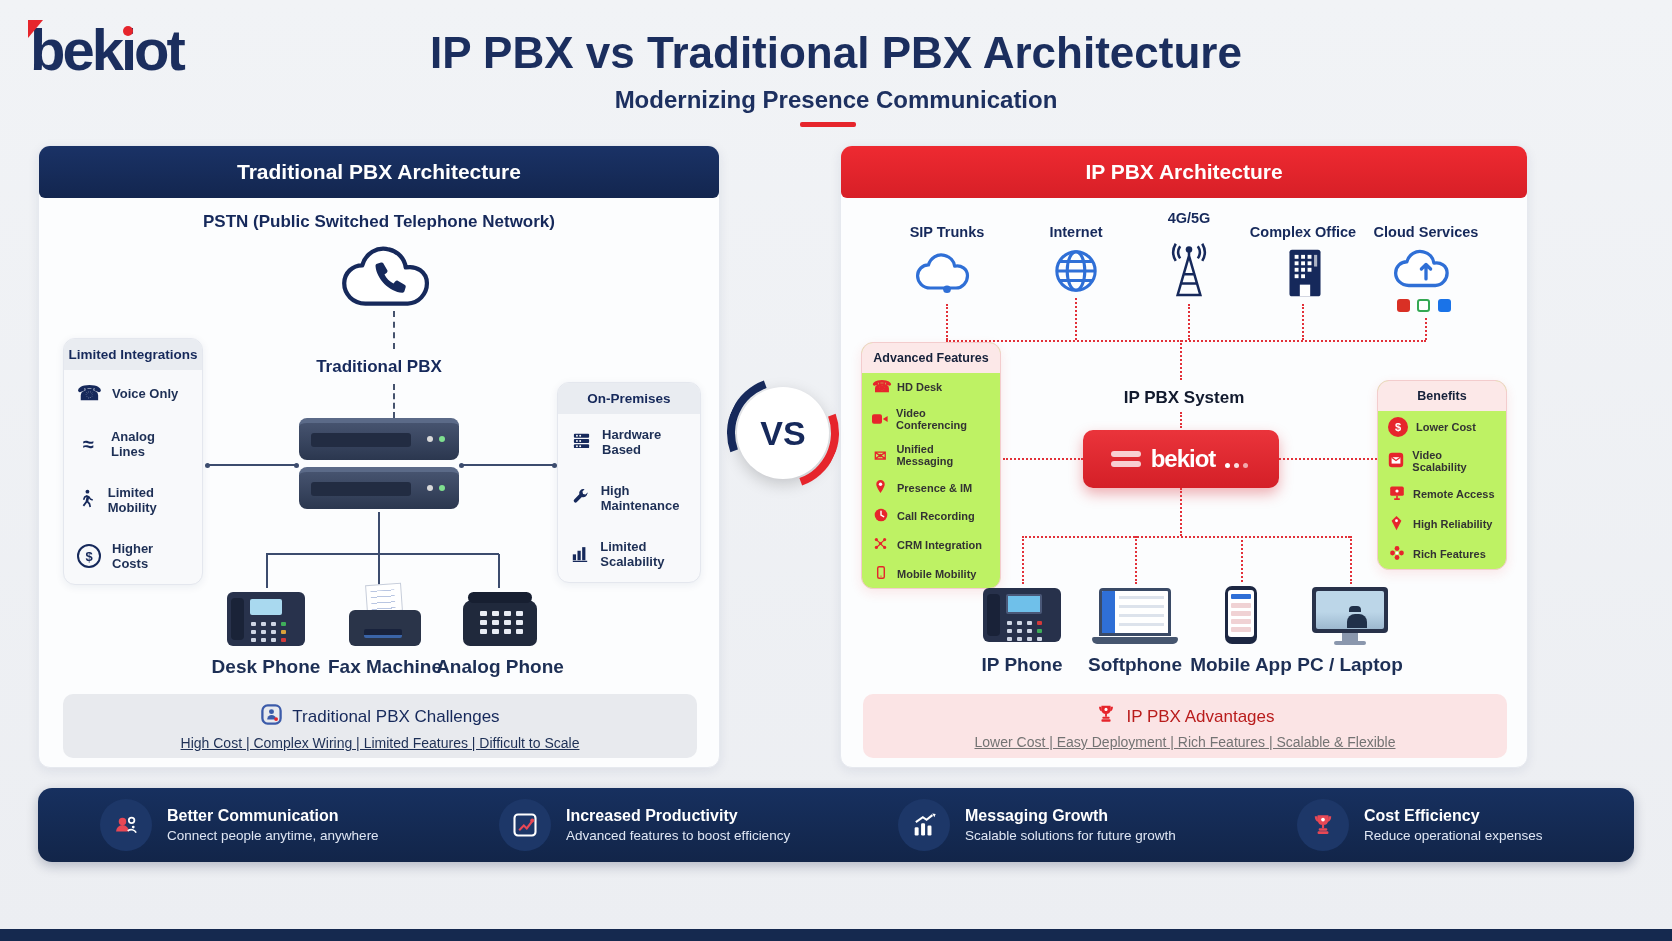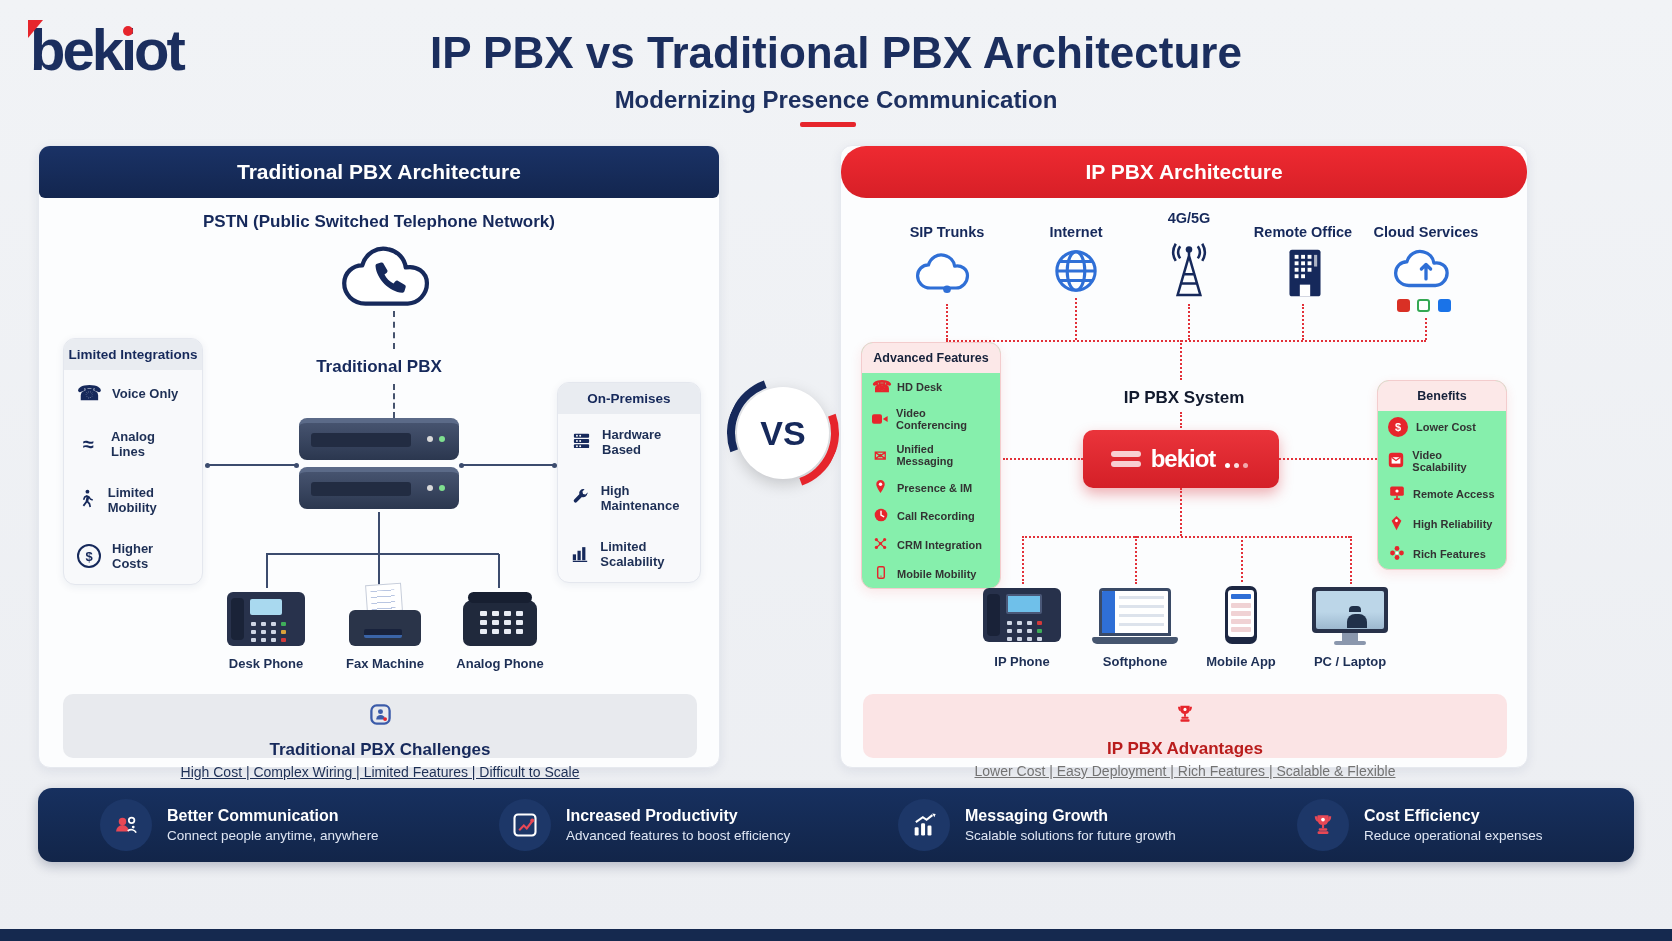--- a/index.html
+++ b/index.html
@@ -16,68 +16,68 @@
   .sub-underline { position:absolute; left:50%; top:122px; width:56px; height:5px; margin-left:-36px; background:#e6252c; border-radius:2px; }
 
   
   .panel { position:absolute; top:145px; height:623px; background:#fcfdfe; border:1px solid #e6e9ef;
     border-radius:12px; box-shadow:0 3px 12px rgba(20,40,90,.08); }
   .panel-left  { left:38px;  width:682px; }
   .panel-right { left:840px; width:688px; }
   .panel-header { position:absolute; left:0; top:0; right:0; height:52px; border-radius:11px 11px 6px 6px;
     color:#fff; font-size:21px; font-weight:800; text-align:center; line-height:52px; }
   .ph-navy { background:linear-gradient(180deg,#1a3266,#13264f); }
-  .ph-red  { background:linear-gradient(180deg,#ee2a31,#d71f27);border-radius:25px; }
+  .ph-red  { background:linear-gradient(180deg,#ee2a31,#d71f27); }
 
   
   .vs { position:absolute; left:737px; top:387px; width:92px; height:92px; border-radius:50%; background:#fff;
     display:flex; align-items:center; justify-content:center; font-size:34px; font-weight:800; color:#16295b;
     box-shadow:0 5px 16px rgba(0,0,0,.18); z-index:6; }
   .vs::before { content:""; position:absolute; inset:-10px; border-radius:50%; border:8px solid transparent;
     border-left-color:#16295b; transform:rotate(25deg); }
   .vs::after  { content:""; position:absolute; inset:-10px; border-radius:50%; border:8px solid transparent;
     border-right-color:#e6252c; transform:rotate(25deg); }
 
   
   .card { position:absolute; background:#f8f9fb; border:1px solid #e4e7ee; border-radius:12px; box-shadow:0 2px 8px rgba(20,40,90,.07); }
   .card-h { background:#e9ecf1; border-radius:11px 11px 0 0; padding:8px 4px; text-align:center;
     font-size:13.5px; font-weight:800; color:#16295b; }
   .card-row { display:flex; align-items:center; gap:11px; padding:13px 13px; font-size:13px; font-weight:600; color:#1d2f55; }
   .cir-ic { width:24px; height:24px; min-width:24px; border:2.4px solid #16295b; border-radius:50%;
     display:inline-flex; align-items:center; justify-content:center; font-size:13px; font-weight:800; color:#16295b; }
   .glyph { font-size:20px; color:#16295b; line-height:1; width:24px; text-align:center; }
 
   
-  .rcard { position:absolute; background:#86efac; border:1px solid #f3cccd; border-radius:12px; box-shadow:0 4px 12px rgba(230,37,44,.10); }
+  .rcard { position:absolute; background:#bef264; border:1px solid #f3cccd; border-radius:12px; box-shadow:0 4px 12px rgba(230,37,44,.10); }
   .rcard-h { background:#fce8e8; border-radius:11px 11px 0 0; padding:8px 2px; text-align:center;
     font-size:12.5px; font-weight:800; color:#16213a; }
   .rcard-row { display:flex; align-items:center; gap:8px; padding:6px 10px; font-size:11px; font-weight:600; color:#333; }
   .rcir { width:20px; height:20px; min-width:20px; background:#e6252c; border-radius:50%;
     display:inline-flex; align-items:center; justify-content:center; font-size:11px; font-weight:800; color:#fff; }
   .rglyph { font-size:15px; color:#e6252c; line-height:1; width:17px; text-align:center; }
 
   
   .lineN { position:absolute; border-top:2px solid #3c4c6e; }
   .lineN.dot::before, .lineN.dot::after { content:""; position:absolute; top:-3px; width:5px; height:5px; border-radius:50%; background:#3c4c6e; }
   .lineN.dot::before { left:-2px; } .lineN.dot::after { right:-2px; }
   .vlineN { position:absolute; border-left:2px solid #3c4c6e; }
   .vdashN { position:absolute; border-left:2px dashed #45536e; }
   .rdotH { position:absolute; border-top:2px dotted #e23139; }
   .rdotV { position:absolute; border-left:2px dotted #e23139; }
 
   
   .center-label { position:absolute; left:0; width:100%; text-align:center; font-size:17px; font-weight:800; color:#16295b; }
   .src-label { position:absolute; width:130px; text-align:center; font-size:14.5px; font-weight:800; color:#16295b; }
-  .dev-label { position:absolute; width:130px; text-align:center; font-size:13px; font-weight:700; color:#1d2f55; }
+  .dev-label { position:absolute; width:130px; text-align:center; font-size:19px; font-weight:700; color:#1d2f55; }
 
   
   .banner { position:absolute; border-radius:10px; text-align:center; padding-top:9px; }
   .banner-gray { background:#e8eaee; }
   .banner-pink { background:#fbe4e5; }
-  .banner-title { display:flex; align-items:center; justify-content:center; gap:9px; font-size:17px; font-weight:700;flex-direction:column; }
+  .banner-title { display:flex; align-items:center; justify-content:center; gap:9px; font-size:17px; font-weight:400; }
   .banner-text { margin-top:4px; font-size:14px; font-weight:500;text-decoration:underline; }
 
   
   .desk-phone { position:absolute; width:78px; height:54px; background:#28324c; border-radius:6px; }
   .desk-phone::before { content:""; position:absolute; left:4px; top:6px; width:13px; height:42px; background:#1a2338; border-radius:4px; }
   .dp-scr { position:absolute; left:23px; top:7px; width:32px; height:16px; background:#a9d9ef; border-radius:2px; }
   .dp-keys { position:absolute; left:24px; top:30px; width:5px; height:4px; background:#cfd6e4; border-radius:1px;
     box-shadow:10px 0 #cfd6e4,20px 0 #cfd6e4,30px 0 #3fae5a, 0 8px #cfd6e4,10px 8px #cfd6e4,20px 8px #cfd6e4,30px 8px #d9a23a,
     0 16px #cfd6e4,10px 16px #cfd6e4,20px 16px #cfd6e4,30px 16px #d33a3a; }
   .fax { position:absolute; width:72px; height:52px; }
@@ -281,21 +281,21 @@
   </div>
 
   <div class="vs">VS</div>
 
   <div class="panel panel-right">
     <div class="panel-header ph-red">IP PBX Architecture</div>
 
     <div class="src-label" style="left:41px; top:78px;">SIP Trunks</div>
     <div class="src-label" style="left:170px; top:78px;">Internet</div>
     <div class="src-label" style="left:283px; top:64px;">4G/5G</div>
-    <div class="src-label" style="left:397px; top:78px;">Remote Office</div>
+    <div class="src-label" style="left:397px; top:78px;">Complex Office</div>
     <div class="src-label" style="left:520px; top:78px;">Cloud Services</div>
 
     <svg class="abs" style="left:74px; top:104px;" width="64" height="44" viewBox="0 0 100 66">
       <path d="M24 58C12 58 4 49 4 39s8-17 17-17C24 11 35 4 46 7c9 2 15 9 16 17 10-2 20 4 20 15 0 10-8 19-18 19z" fill="#fff" stroke="#2f6fd6" stroke-width="5" stroke-linejoin="round"></path>
       <circle cx="50" cy="60" r="6" fill="#2f6fd6"></circle>
     </svg>
     <svg class="abs" style="left:212px; top:102px;" width="46" height="46" viewBox="0 0 24 24">
       <g stroke="#2f6fd6" stroke-width="1.6" fill="none">
           <circle cx="12" cy="12" r="10"></circle>
           <ellipse cx="12" cy="12" rx="4.6" ry="10"></ellipse>

